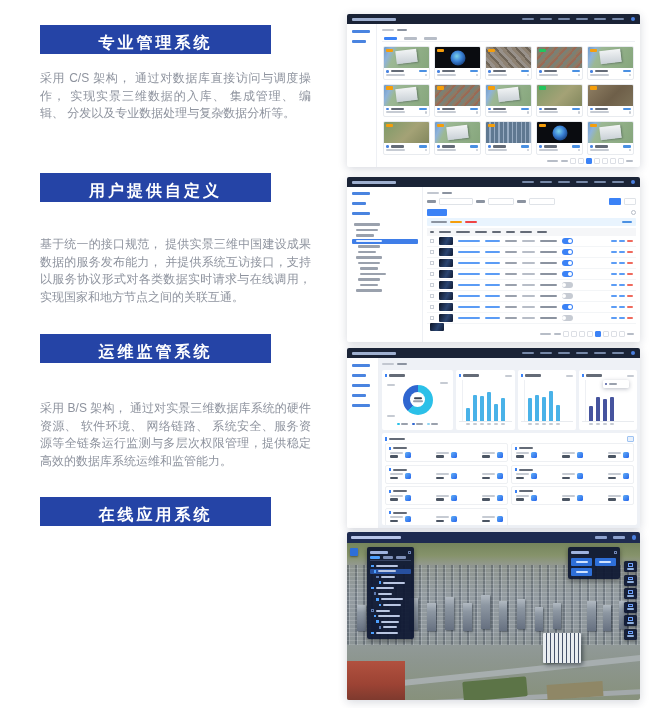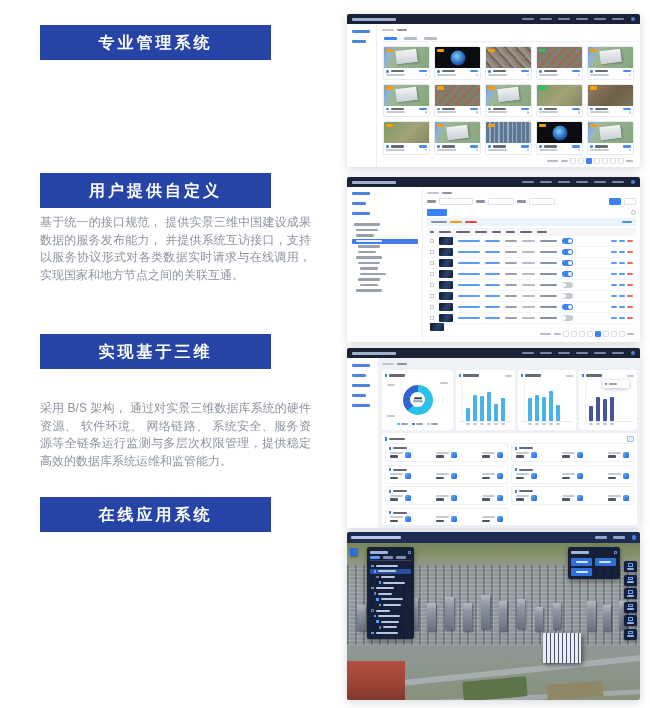--- a/index.html
+++ b/index.html
@@ -1,24 +1,24 @@
 <!DOCTYPE html>
 <html><head>
 <meta charset="utf-8">
 <style>
   *{box-sizing:border-box;margin:0;padding:0}
   html,body{width:650px;height:708px;background:#fff;overflow:hidden;font-family:"Liberation Sans",sans-serif}
   .page{position:relative;width:650px;height:708px;background:#fff}
 
   
-  .banner{position:absolute;left:40px;width:231px;height:35px;background:#2544a6;color:#fff;
+  .banner{position:absolute;left:40px;width:231px;height:29px;background:#2544a6;color:#fff;
     font-size:16px;font-weight:bold;letter-spacing:3px;text-align:center;line-height:35px}
   .b1{top:25px}.b2{top:173px}.b3{top:334px}.b4{top:497px}
   .para{position:absolute;left:40px;width:271px;color:#8e939e;font-size:12px;line-height:17.5px;text-align:justify}
-  .p1{top:70px}.p2{top:214px}.p3{top:400px}.p4{top:542px}
+  .p1{top:70px}.p2{top:236px}.p3{top:400px}.p4{top:542px}
 
   
   .shot{position:absolute;left:347px;width:293px;background:#fff;border-radius:2px;
     box-shadow:0 2px 10px rgba(30,40,70,.18);overflow:hidden}
   .s1{top:14px;height:153px}.s2{top:177px;height:165px}.s3{top:348px;height:180px}.s4{top:532px;height:168px}
 
   .mtb{height:10px;background:#1a2336;display:flex;align-items:center;padding:0 5px;gap:3px}
   .mtb-title{width:44px;height:3px;background:#9fb0d0;border-radius:1px}
   .sp{flex:1}
   .mtb-item{width:12px;height:2.5px;background:#7688a8;border-radius:1px;margin-left:3px}
@@ -194,25 +194,26 @@
     align-items:center;justify-content:center;gap:1px;box-shadow:0 1px 3px rgba(0,0,0,.4)}
   .v-tool i{width:4.5px;height:3.5px;border:1px solid #6fa3ff;border-radius:.5px}
   .v-tool b{width:7px;height:1.6px;background:#8fb0e0;border-radius:1px}
 </style>
 </head>
 <body>
 
 <div class="page">
 
   <div class="banner b1">专业管理系统</div>
+  <p class="para p1">采用 C/S 架构， 通过对数据库直接访问与调度操作， 实现实景三维数据的入库、 集成管理、 编辑、 分发以及专业数据处理与复杂数据分析等。</p>
 
   <div class="banner b2">用户提供自定义</div>
   <p class="para p2">基于统一的接口规范， 提供实景三维中国建设成果数据的服务发布能力， 并提供系统互访接口，支持以服务协议形式对各类数据实时请求与在线调用， 实现国家和地方节点之间的关联互通。</p>
 
-  <div class="banner b3">实现基于三维</div>
+  <div class="banner b3">运维监管系统</div>
   <p class="para p3">采用 B/S 架构， 通过对实景三维数据库系统的硬件资源、 软件环境、 网络链路、 系统安全、服务资源等全链条运行监测与多层次权限管理，提供稳定高效的数据库系统运维和监管能力。</p>
 
   <div class="banner b4">在线应用系统</div>
 
   <div class="shot s1">
     <div class="mtb">
       <span class="mtb-title"></span>
         <span class="sp"></span>
     <div class="mtb-item"></div>
         <div class="mtb-item"></div>

